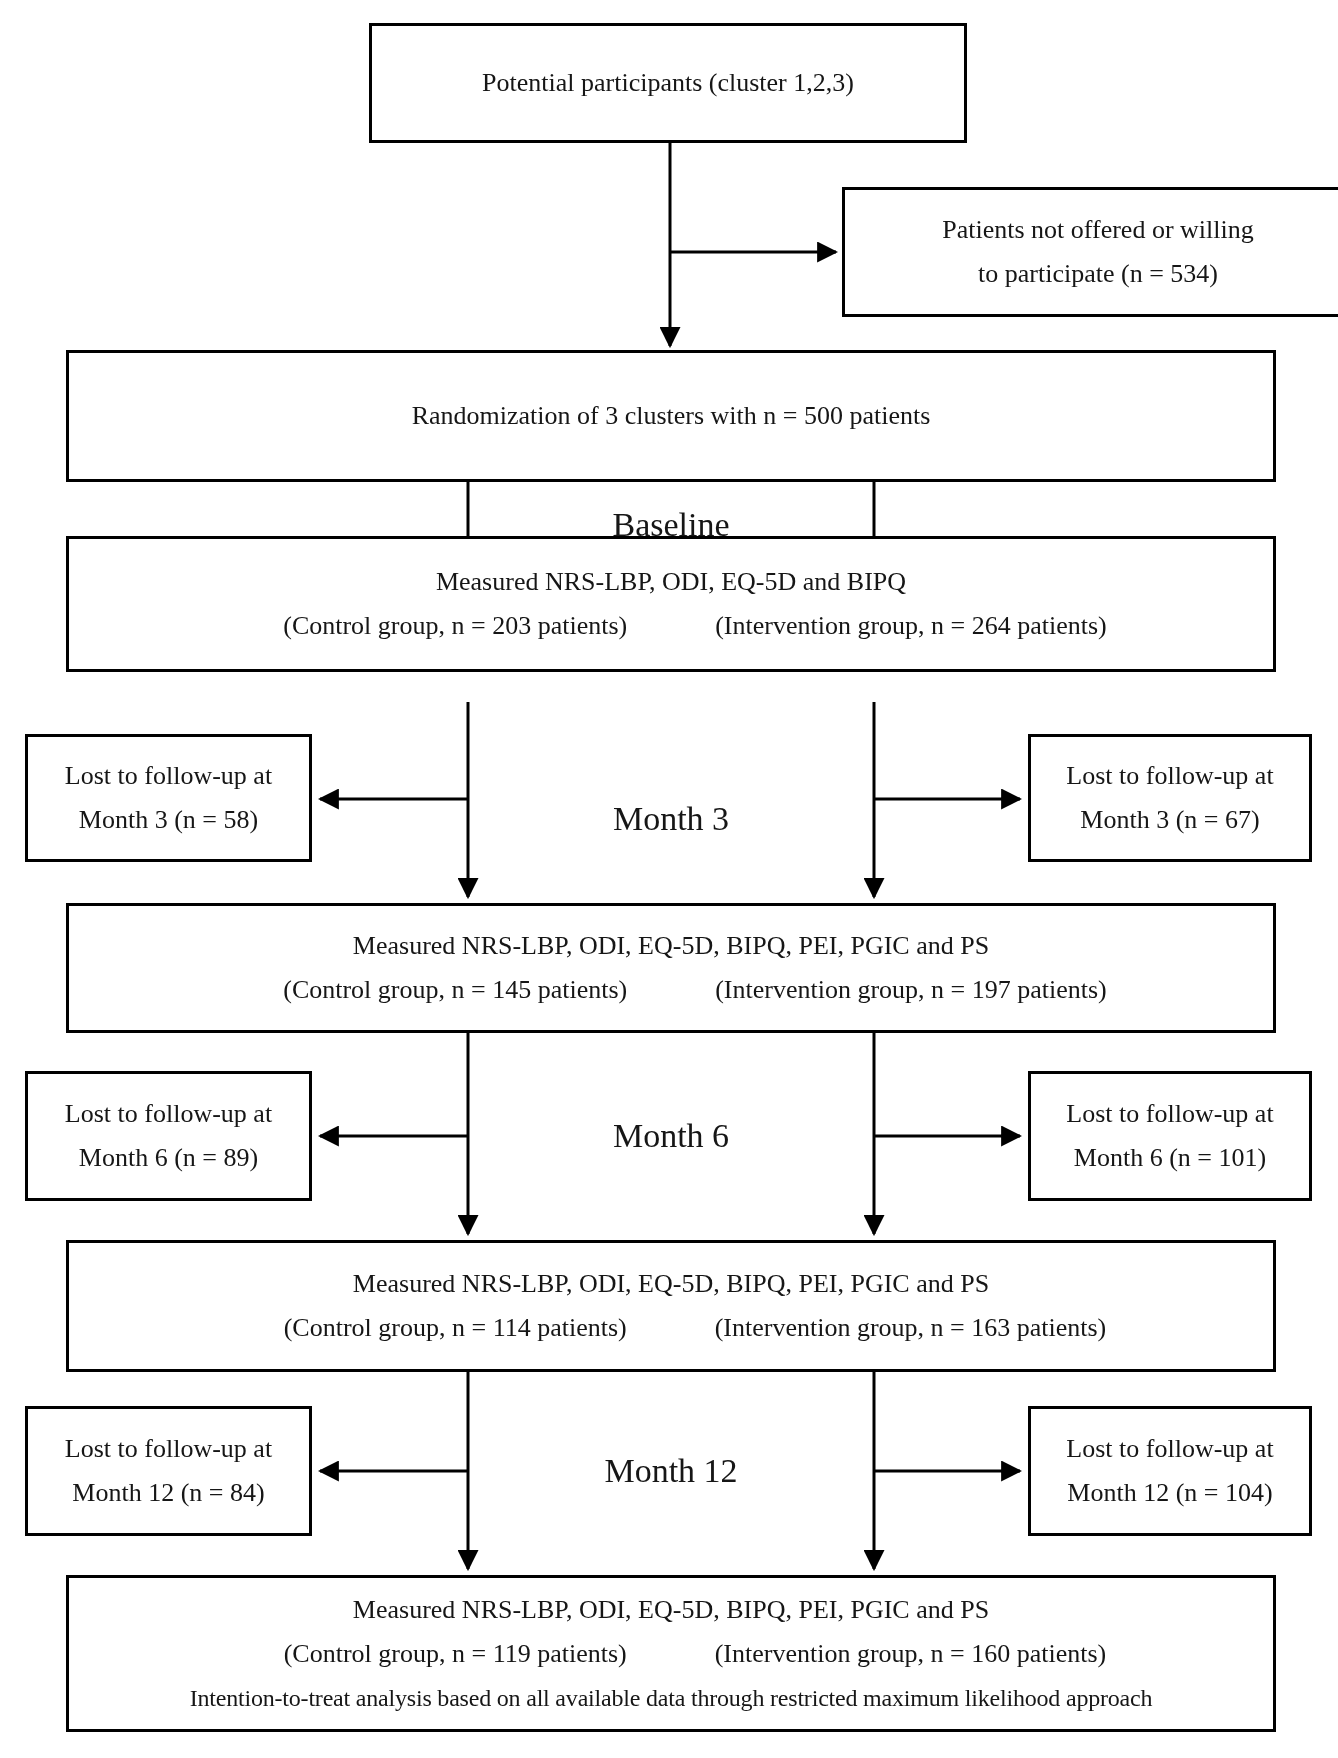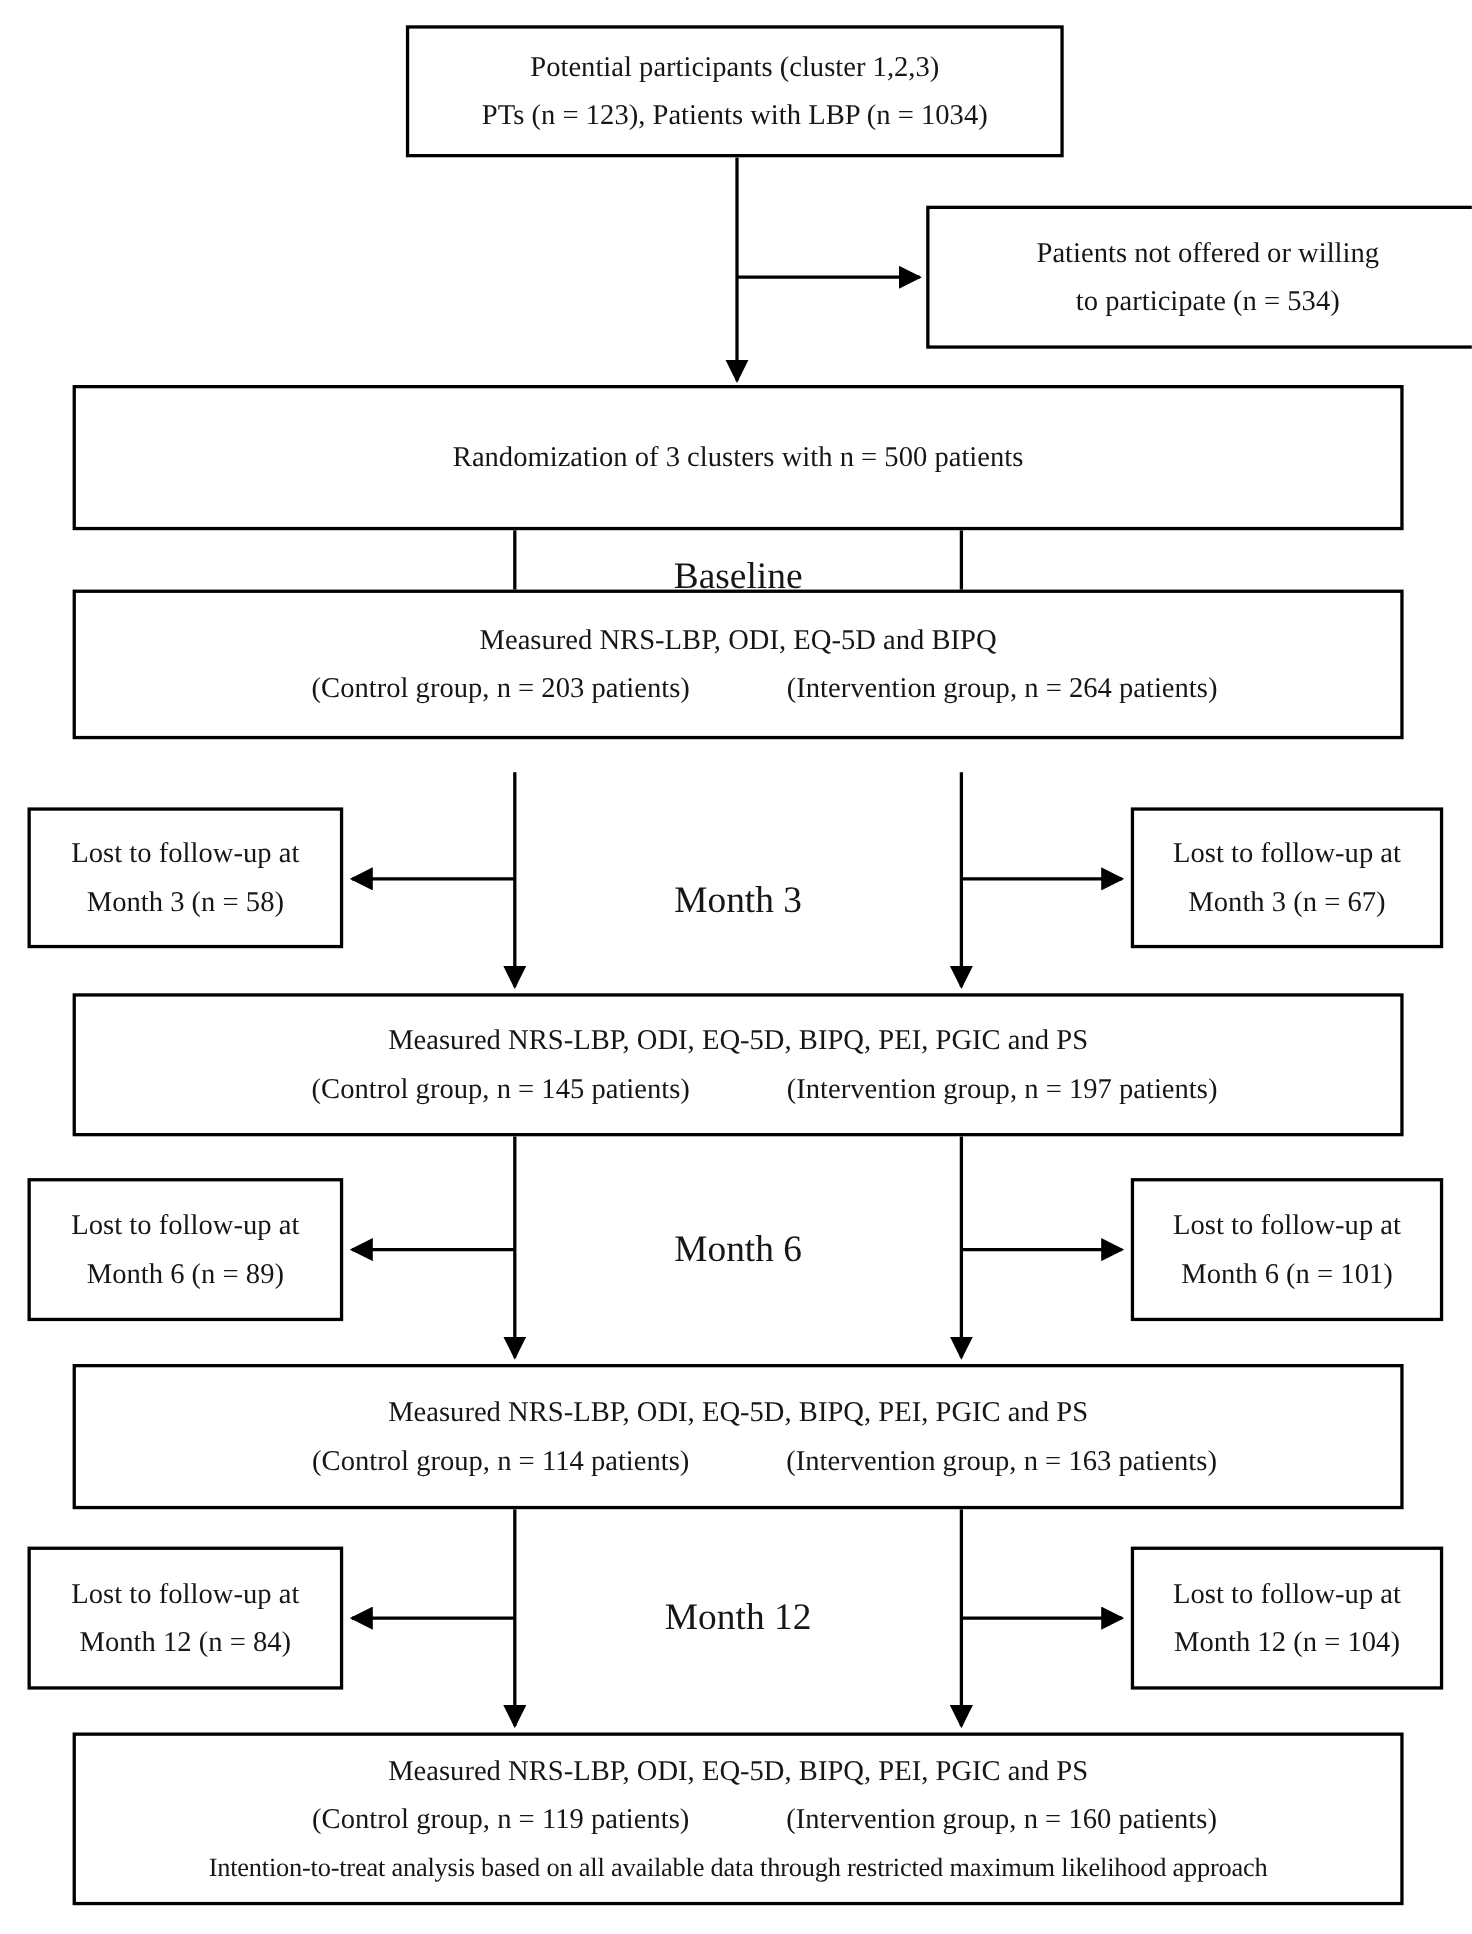--- a/index.html
+++ b/index.html
@@ -75,21 +75,20 @@
     <line x1="874" y1="1136" x2="1020" y2="1136" marker-end="url(#ah)"></line>
 
     <line x1="468" y1="1372" x2="468" y2="1569" marker-end="url(#ah)"></line>
     <line x1="874" y1="1372" x2="874" y2="1569" marker-end="url(#ah)"></line>
     <line x1="468" y1="1471" x2="320" y2="1471" marker-end="url(#ah)"></line>
     <line x1="874" y1="1471" x2="1020" y2="1471" marker-end="url(#ah)"></line>
   </svg>
 
   <div class="box" style="left:369px; top:23px; width:598px; height:120px;">
     <div class="line">Potential participants (cluster 1,2,3)</div>
-    <div class="line">PTs (n = 123), Patients with LBP (n = 1034)</div>
   </div>
 
   <div class="box" style="left:842px; top:187px; width:512px; height:130px;">
     <div class="line">Patients not offered or willing</div>
     <div class="line">to participate (n = 534)</div>
   </div>
 
   <div class="box" style="left:66px; top:350px; width:1210px; height:132px;gap:28px;">
     <div class="line">Randomization of 3 clusters with n = 500 patients</div>
   </div>

